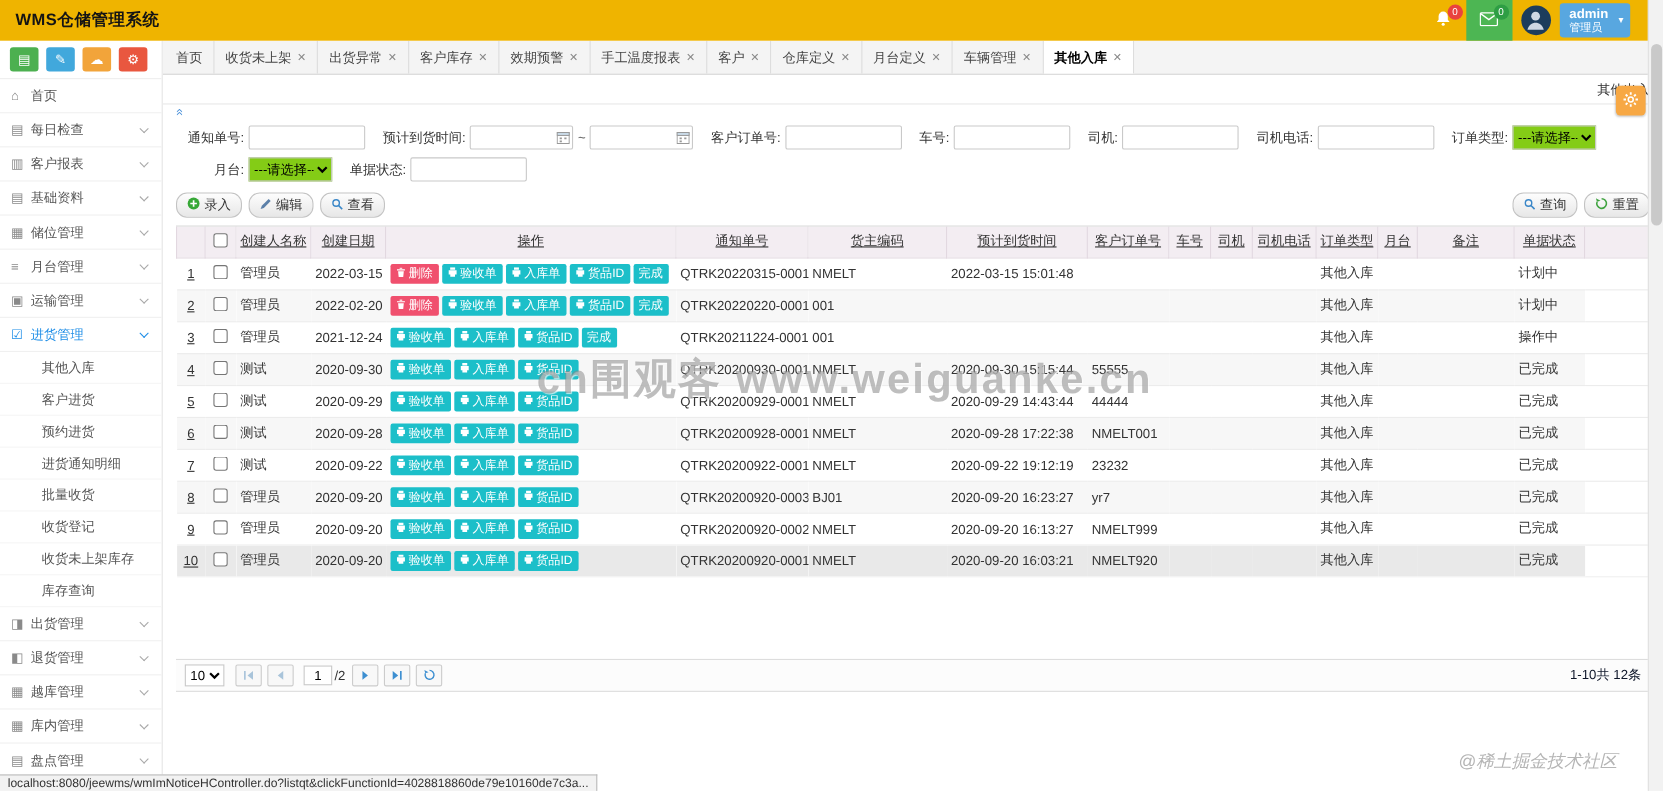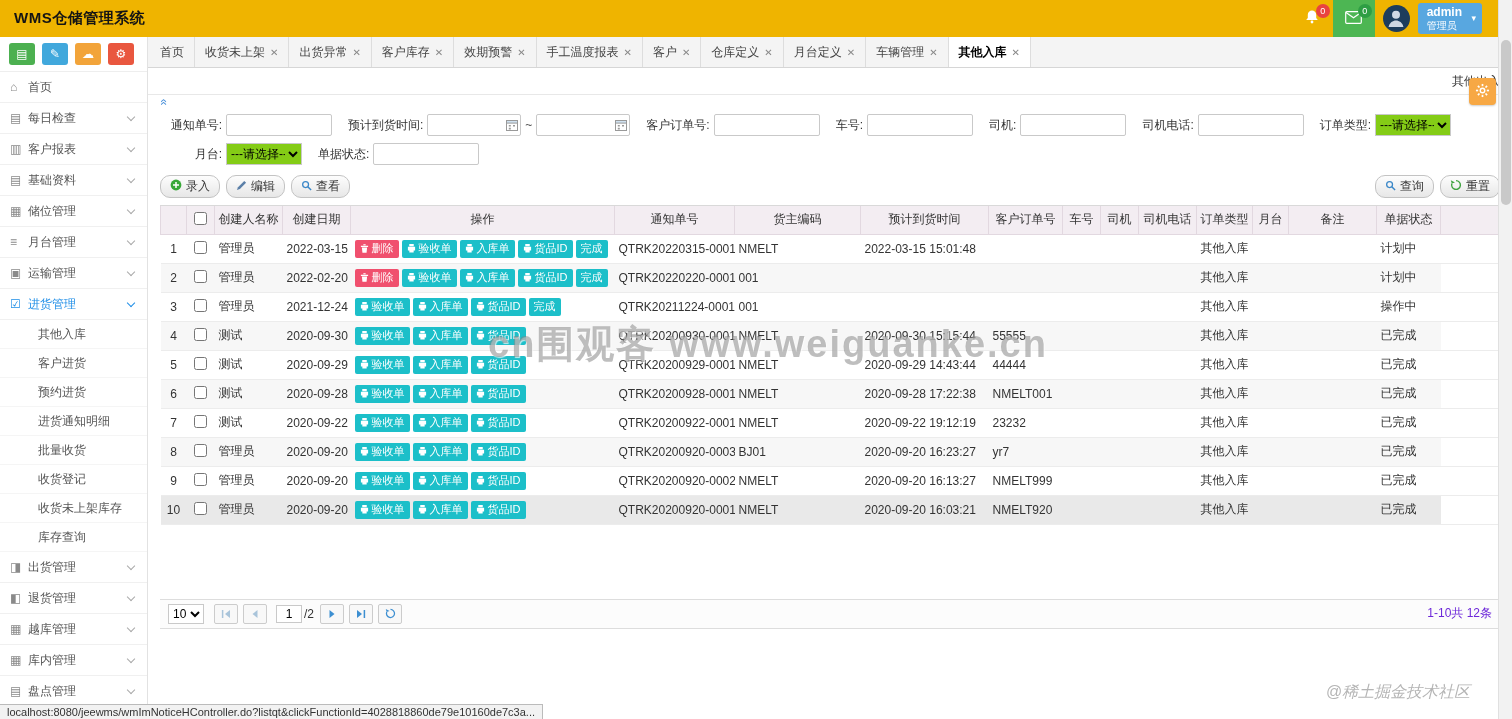--- a/index.html
+++ b/index.html
@@ -69,40 +69,40 @@
   .toolbar-right { margin-left:auto; display:flex; }
   .toolbar-right .btn { margin-right:0; margin-left:6px; }
 
   
   .grid-wrap { margin:0 12px; border-top:1px solid #d9d9d9; }
   table.grid { border-collapse:collapse; width:100%; table-layout:fixed; font-size:12px; }
   .grid thead th { background:#f3edf2; height:28px; font-weight:normal; color:#333; border:1px solid #e2d8e0; border-top:none; padding:0 3px; overflow:hidden; white-space:nowrap; }
   .grid tbody td { height:29px; padding:0 4px; border-bottom:1px solid #ececec; color:#333; overflow:hidden; white-space:nowrap; }
   .grid tbody tr:nth-child(even) { background:#f7f7f7; }
   .grid tbody tr.hl { background:#e9e9e9; }
-  .grid td.c, .grid th.c { text-align:center; }
+  .grid td.c, .grid th.c { text-align:center;text-decoration:underline; }
   .grid td.col-filler { background:#fff; }
   .col-num{width:26px} .col-check{width:28px} .col-creator{width:68px} .col-date{width:68px}
   .col-actions{width:264px} .col-notice_no{width:120px} .col-owner_code{width:126px} .col-eta{width:128px}
   .col-customer_order_no{width:74px} .col-vehicle_no{width:38px} .col-driver{width:38px}
   .col-driver_phone{width:58px} .col-order_type{width:56px} .col-dock{width:36px}
   .col-remark{width:88px} .col-status{width:64px} .col-filler{width:auto}
   .abtn { display:inline-flex; align-items:center; gap:3px; height:18px; padding:0 5px; border-radius:2px; color:#fff; font-size:11px; margin-right:3px; background:#1cbfc9; cursor:pointer; vertical-align:middle; }
   .abtn.danger { background:#f0506e; }
   .grid input[type=checkbox] { width:13px; height:13px; }
   .table-spacer { height:74px; background:#fff; }
 
   
   .pagebar { height:30px; border-top:1px solid #ddd; border-bottom:1px solid #ddd; background:#fcfcfc; display:flex; align-items:center; padding:0 8px; }
   .pg-size { height:20px; font-size:12px; margin-right:10px; border:1px solid #c9c9c9; background:#fff; }
   .pg-btn { width:24px; height:20px; border:1px solid #ccc; background:#f8f8f8; border-radius:2px; display:inline-flex; align-items:center; justify-content:center; margin-right:5px; color:#3d8fd1; cursor:pointer; }
   .pg-btn.disabled { color:#a9c4da; }
   .pg-input { width:26px; height:18px; border:1px solid #c9c9c9; text-align:center; font-size:12px; margin:0 2px 0 4px; }
   .pg-total { margin-right:6px; color:#333; }
-  .pg-info { margin-left:auto; font-size:12px; color:#6d28d9; }
+  .pg-info { margin-left:auto; font-size:12px; color:#0f172a; }
 
   
   .center-watermark { position:absolute; left:340px; top:282px; font-size:38px; font-weight:bold; letter-spacing:2px;
                       color:rgba(125,125,125,0.5); text-shadow:1px 1px 1px rgba(255,255,255,0.7); white-space:nowrap; pointer-events:none; z-index:4; }
   .gear-float { position:absolute; right:16px; top:78px; width:27px; height:27px; background:#f7a844; border-radius:4px;
                 display:flex; align-items:center; justify-content:center; cursor:pointer; z-index:6; box-shadow:0 1px 2px rgba(0,0,0,.2); }
   .scrollbar { position:absolute; right:0; top:0; bottom:0; width:14px; background:#f2f2f2; border-left:1px solid #e0e0e0; z-index:7; }
   .scroll-thumb { position:absolute; top:40px; left:2px; width:10px; height:165px; background:#c9c9c9; border-radius:5px; cursor:pointer; }
   .footer-mark { position:absolute; right:42px; bottom:16px; font-size:16px; color:#b5b5b5; z-index:5;font-style:italic; }
   .statusbar { position:absolute; left:0; bottom:0; background:#f2f2f2; border:1px solid #bbb; border-left:none; border-bottom:none;

